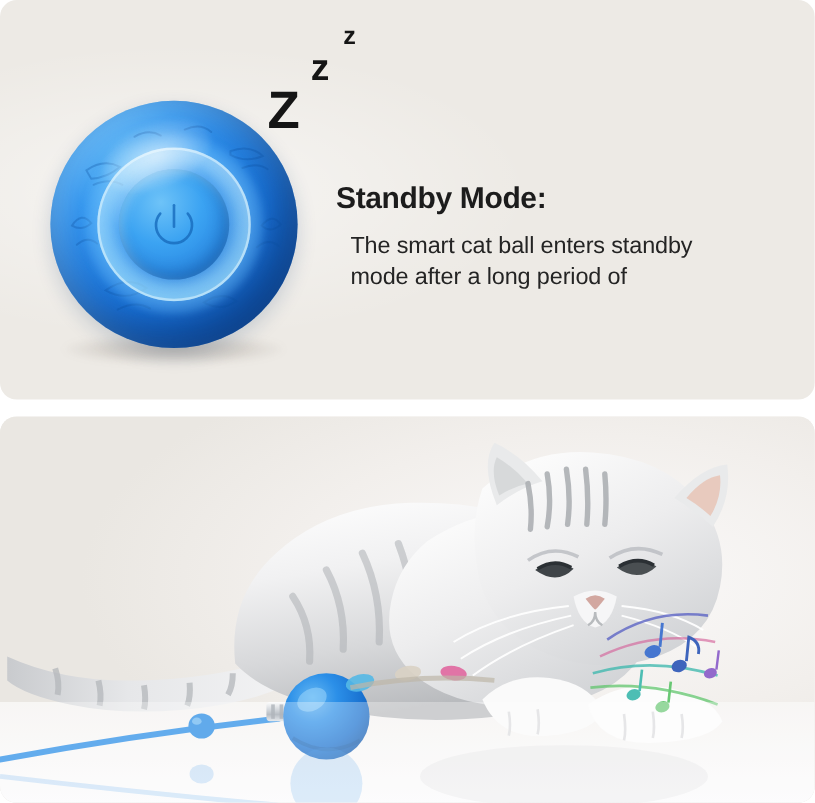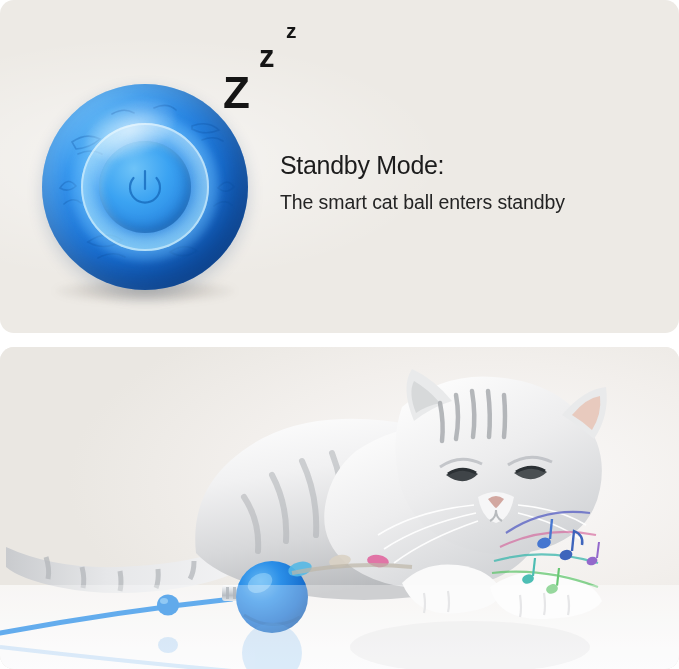--- a/index.html
+++ b/index.html
@@ -62,33 +62,33 @@
     position: absolute;
     z-index: 6;
   }
   .tb-standby {
     left: 280px;
     top: 152px;
     width: 390px;
   }
   .heading {
     font-size: 25px;
-    font-weight: 400;
+    font-weight: 700;
     color: #1c1c1c;
     letter-spacing: -0.3px;
     line-height: 1.1;
     margin: 0 0 9px 0;
     white-space: nowrap;
   }
   .body-text {
     font-size: 19.5px;
     font-weight: 400;
     color: #242424;
     line-height: 1.36;
-    margin: 0;
+    margin: 12px;
     letter-spacing: -0.1px;
   }
   .body-text .ln { display: block; white-space: nowrap; }
 
   
   .zzz {
     position: absolute;
     z-index: 7;
     left: 220px;
     top: 14px;
@@ -270,20 +270,21 @@
           </svg>
         </div>
         <div class="gloss"></div>
       </div>
     </div>
 
     <div class="text-block tb-standby">
       <h2 class="heading">Standby Mode:</h2>
       <p class="body-text">
         <span class="ln">The smart cat ball enters standby</span>
+        <span class="ln">mode after a long period of</span>
       </p>
     </div>
   </div>
 
   <div class="panel panel-motion">
 
     <svg class="cat-scene" viewBox="0 0 679 322" preserveAspectRatio="xMidYMid slice">
       <defs>
         <radialGradient id="bgGlow" cx="0.72" cy="0.42" r="0.62">
           <stop offset="0%" stop-color="#fbfafa"></stop>

